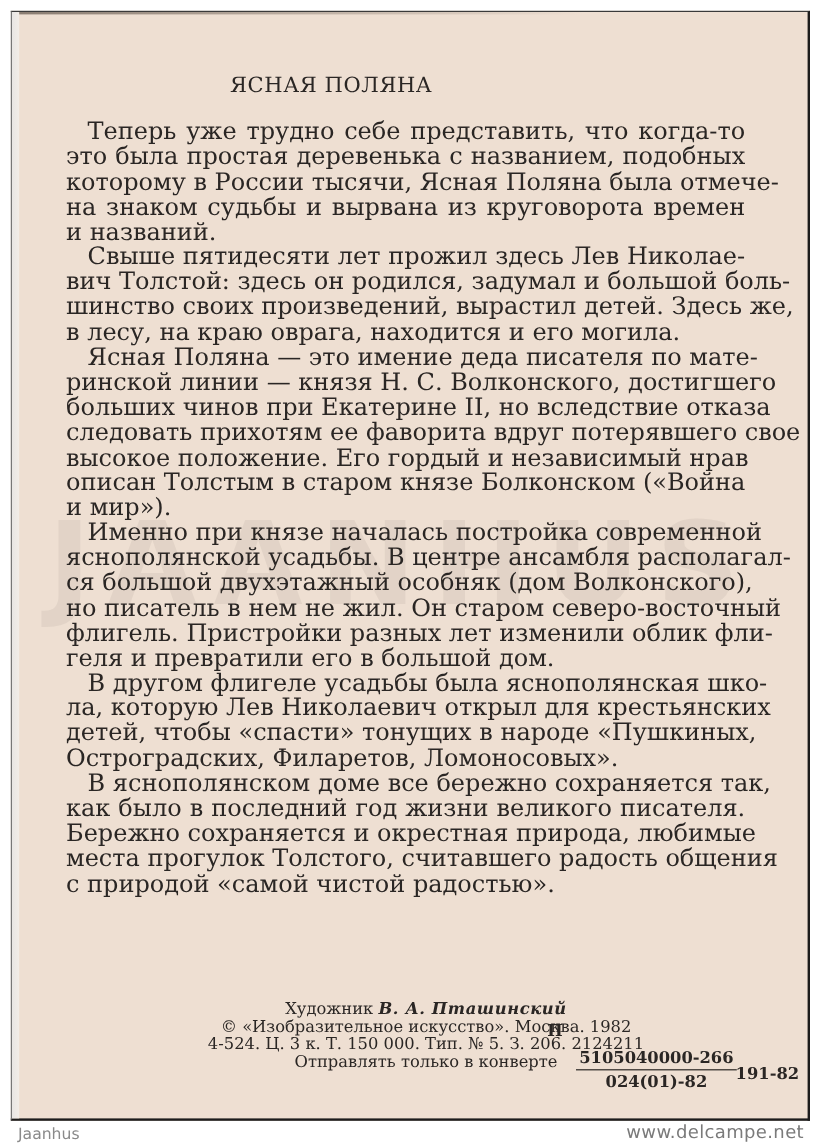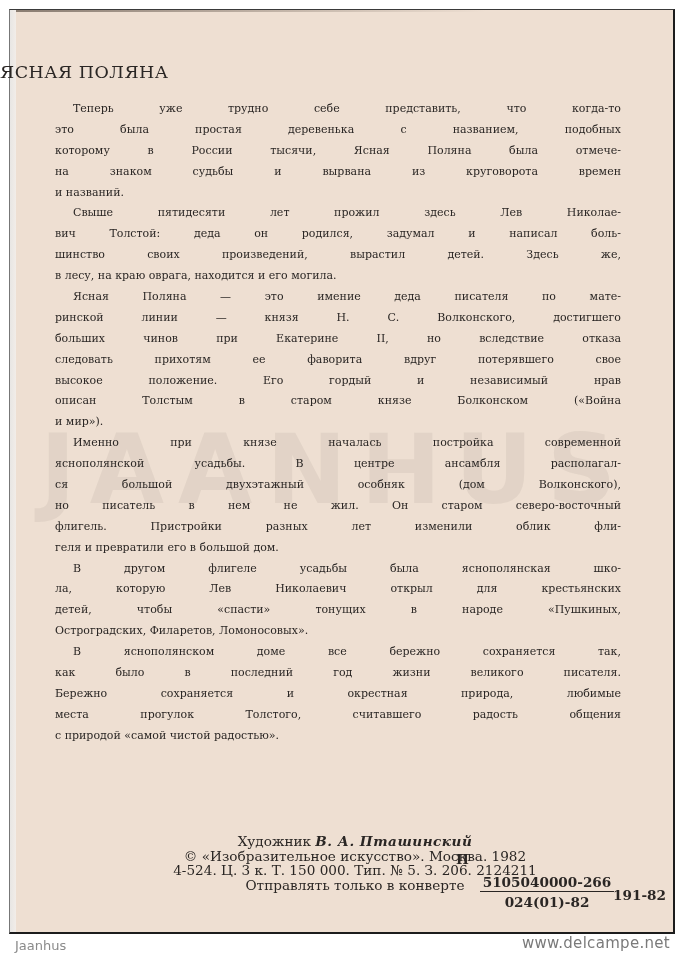--- a/index.html
+++ b/index.html
@@ -25,26 +25,26 @@
       position: absolute; left: 6px; top: 0; width: 470px; height: 2px;
       background: linear-gradient(to right, #8a7d72, rgba(138,125,114,0));
     }
     .watermark {
       position: absolute; left: 40px; top: 420px; width: 620px; height: 100px;
       font-family: "DejaVu Sans", sans-serif; font-weight: bold;
       font-size: 96px; letter-spacing: 14px; color: rgba(170,160,150,0.18);
       line-height: 100px; white-space: nowrap; pointer-events: none;
     }
     .title {
-      position: absolute; left: 0; top: 62px; width: 552px; text-align: left;
+      position: absolute; left: 0; top: 62px; width: 552px; text-align: center;
       font-size: 17.5px; color: #2a2624; letter-spacing: 0.5px;
     }
     .body-text {
       position: absolute; left: 55px; top: 99px; width: 566px;
-      font-size: 11px; line-height: 20.9px; color: #2a2624;
+      font-size: 20px; line-height: 20.9px; color: #2a2624;
     }
     .para .line { display: block; white-space: nowrap; text-align: justify; text-align-last: justify; height: 20.9px; }
     .para .line.last { text-align-last: left; }
     .para .line.first { padding-left: 18px; }
     .footer {
       position: absolute; left: 55px; top: 834px; width: 600px;
       font-size: 13.6px; color: #2a2624; line-height: 14px; text-align: center;
     }
     .footer .row { white-space: nowrap; height: 14.5px; }
     .footer .italic { font-style: italic; font-weight: bold; letter-spacing: 0.5px; }
@@ -81,21 +81,21 @@
 <div class="body-text">
   <div class="para">
     <span class="line first">Теперь уже трудно себе представить, что когда-то</span>
     <span class="line">это была простая деревенька с названием, подобных</span>
     <span class="line">которому в России тысячи, Ясная Поляна была отмече-</span>
     <span class="line">на знаком судьбы и вырвана из круговорота времен</span>
     <span class="line last">и названий.</span>
   </div>
   <div class="para">
     <span class="line first">Свыше пятидесяти лет прожил здесь Лев Николае-</span>
-    <span class="line">вич Толстой: деда он родился, задумал и написал боль-</span>
+    <span class="line">вич Толстой: здесь он родился, задумал и большой боль-</span>
     <span class="line">шинство своих произведений, вырастил детей. Здесь же,</span>
     <span class="line last">в лесу, на краю оврага, находится и его могила.</span>
   </div>
   <div class="para">
     <span class="line first">Ясная Поляна — это имение деда писателя по мате-</span>
     <span class="line">ринской линии — князя Н. С. Волконского, достигшего</span>
     <span class="line">больших чинов при Екатерине II, но вследствие отказа</span>
     <span class="line">следовать прихотям ее фаворита вдруг потерявшего свое</span>
     <span class="line">высокое положение. Его гордый и независимый нрав</span>
     <span class="line">описан Толстым в старом князе Болконском («Война</span>

